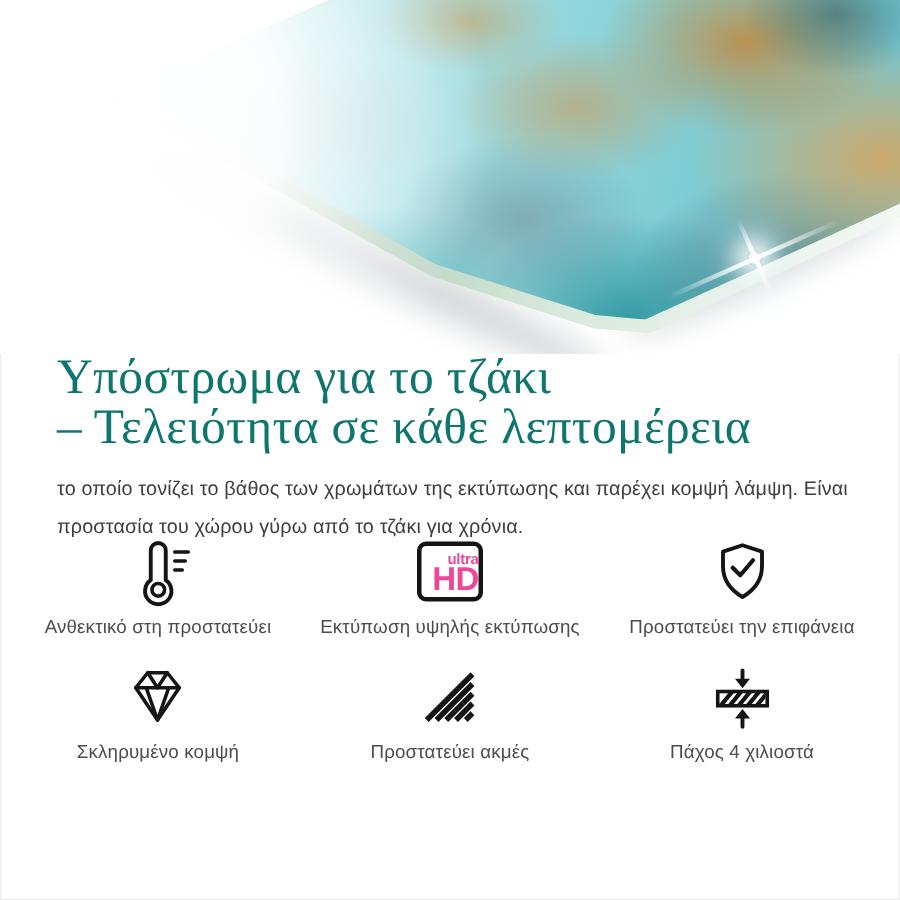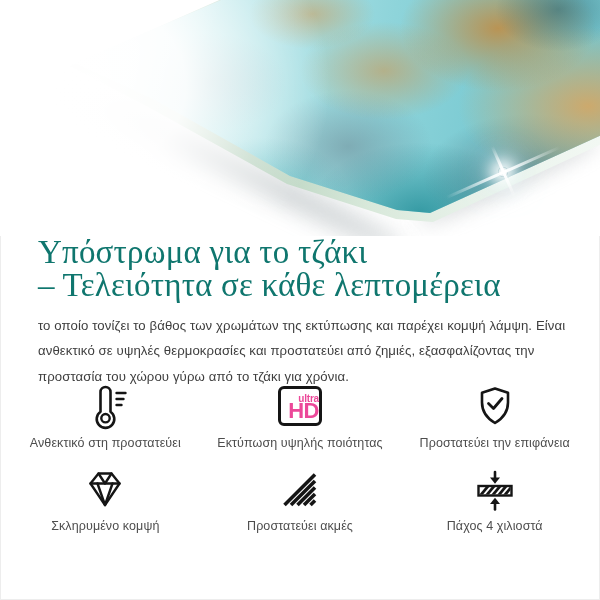--- a/index.html
+++ b/index.html
@@ -104,21 +104,20 @@
   </section>
 
   <section class="content">
     <h1 style="margin:0;padding:0;font-weight:400;">
       <div class="title-line">Υπόστρωμα για το τζάκι</div>
       <div class="title-line">– Τελειότητα σε κάθε λεπτομέρεια</div>
     </h1>
 
     <div class="body-text">
       <div class="line">το οποίο τονίζει το βάθος των χρωμάτων της εκτύπωσης και παρέχει κομψή λάμψη. Είναι</div>
-      <div class="line">ανθεκτικό σε υψηλές θερμοκρασίες και προστατεύει από ζημιές, εξασφαλίζοντας την</div>
       <div class="line">προστασία του χώρου γύρω από το τζάκι για χρόνια.</div>
     </div>
 
     <div class="features">
 
       <div class="cell">
         <div class="icon-box">
           <svg class="fi" width="48" height="48" viewBox="0 0 48 48" fill="none" stroke="#151515" stroke-width="2.6" stroke-linecap="round" stroke-linejoin="round">
             <path d="M29.5 29.8 V10 a5 5 0 0 0 -10 0 v19.8 a8.8 8.8 0 1 0 10 0 Z"></path>
             <circle cx="24.5" cy="36.2" r="4.2" stroke-width="2.4"></circle>
@@ -130,21 +129,21 @@
         <div class="cap">Ανθεκτικό στη προστατεύει</div>
       </div>
 
       <div class="cell">
         <div class="icon-box">
           <div class="uhd">
             <span class="t">ultra</span>
             <span class="b">HD</span>
           </div>
         </div>
-        <div class="cap">Εκτύπωση υψηλής ποιότητας</div>
+        <div class="cap">Εκτύπωση υψηλής εκτύπωσης</div>
       </div>
 
       <div class="cell">
         <div class="icon-box">
           <svg class="fi" width="48" height="48" viewBox="0 0 48 48" fill="none" stroke="#151515" stroke-width="2.6" stroke-linecap="round" stroke-linejoin="round">
             <path d="M24 6.5 L37 10.8 V20.5 C37 30.5 31.5 36.6 24 41 C16.5 36.6 11 30.5 11 20.5 V10.8 Z"></path>
             <path d="M17.5 21.5 L22.5 26.5 L31 16.5" stroke-width="2.8"></path>
           </svg>
         </div>
         <div class="cap">Προστατεύει την επιφάνεια</div>

